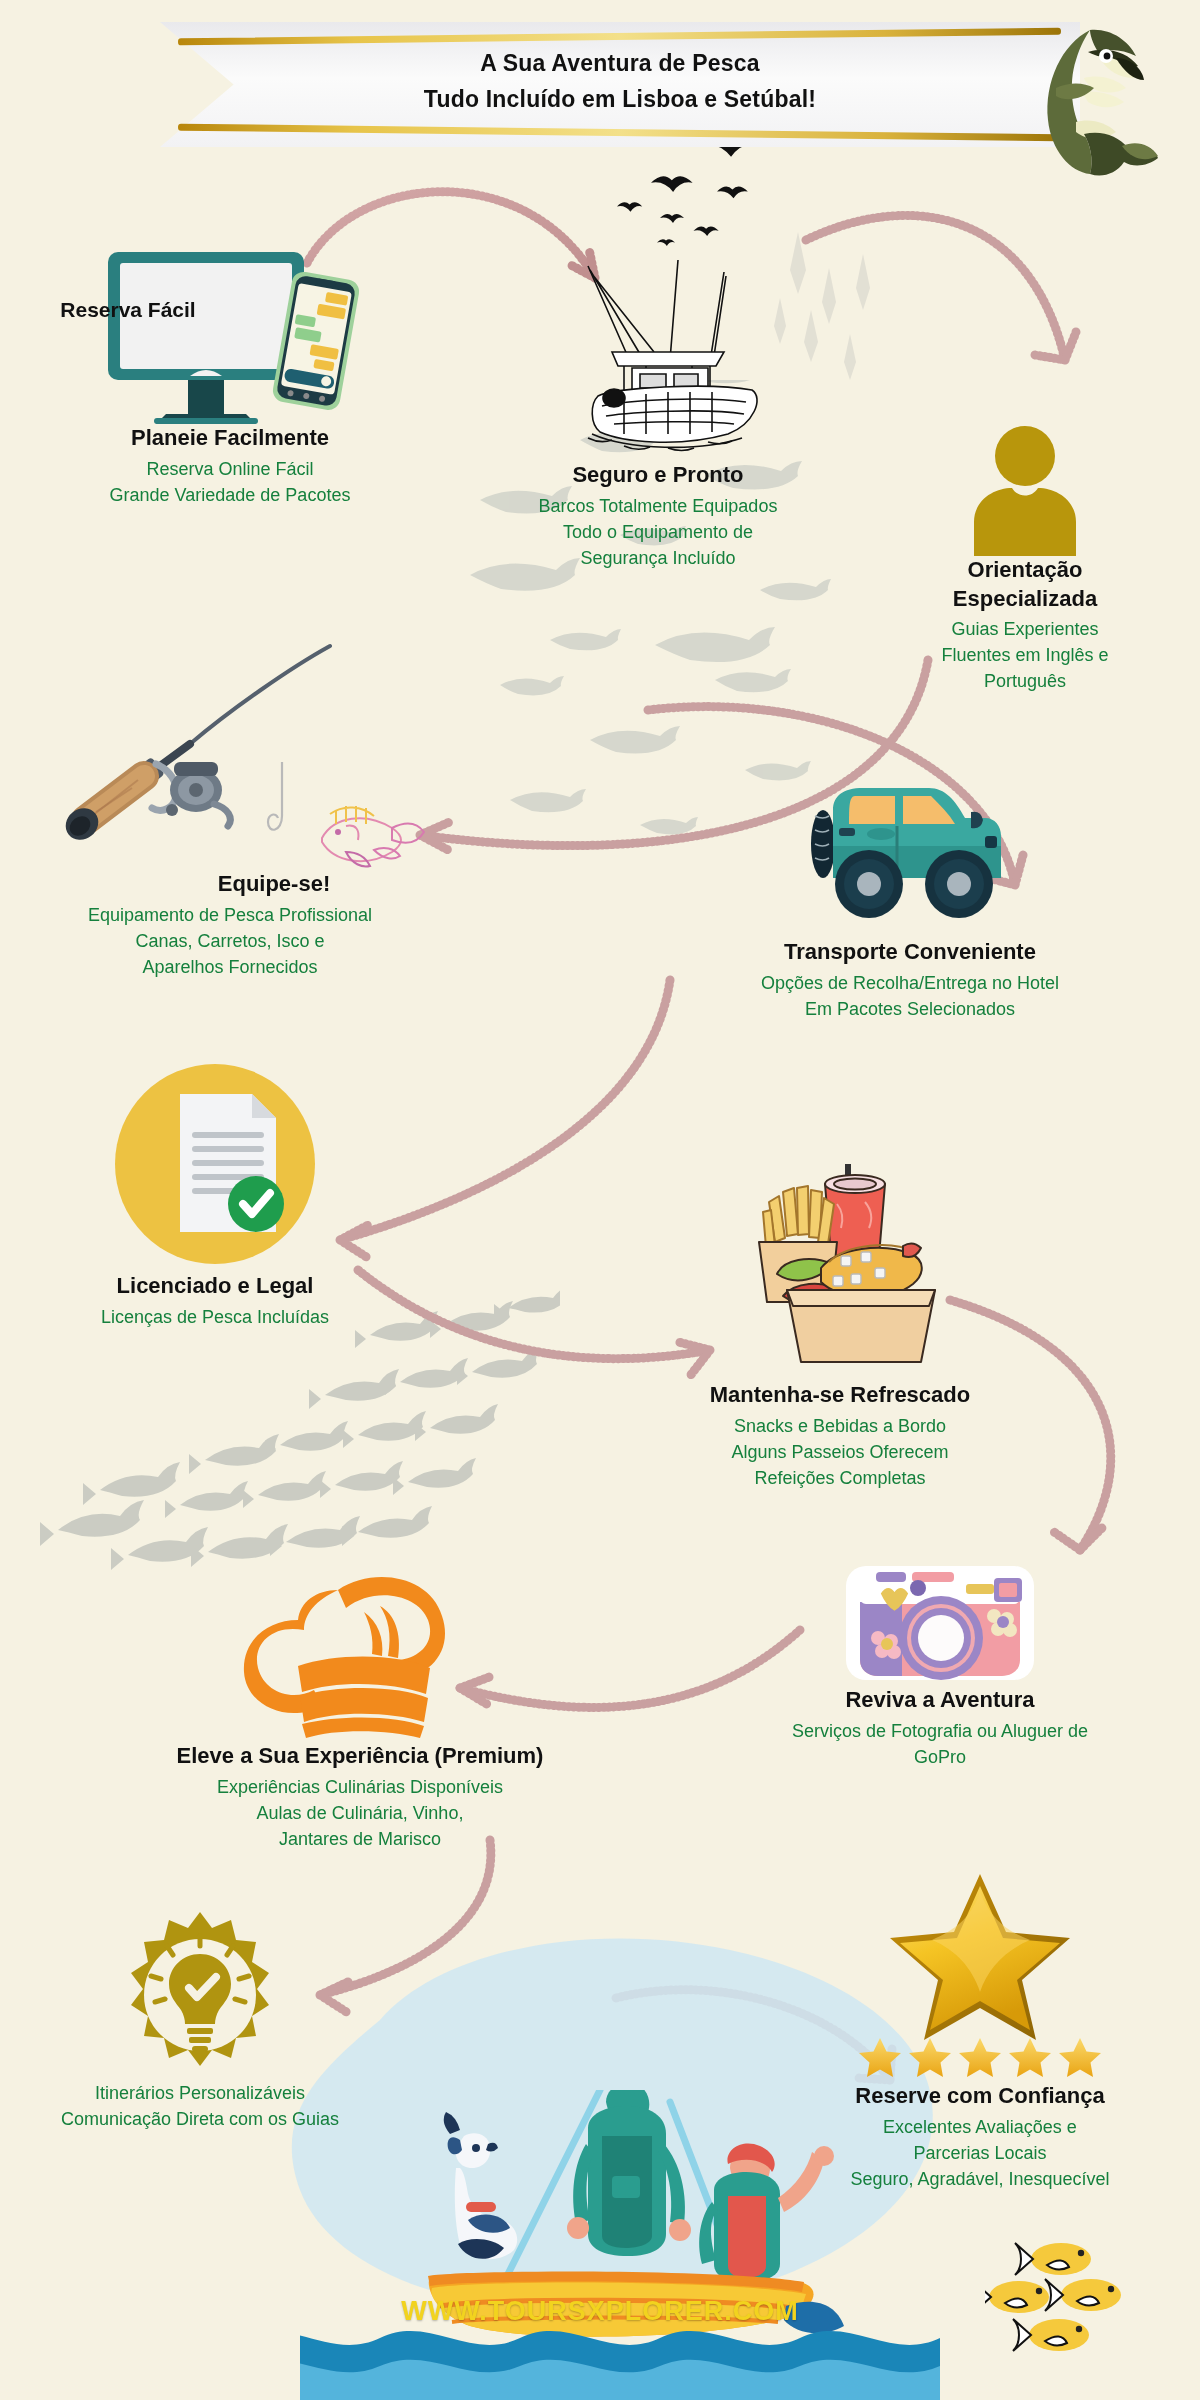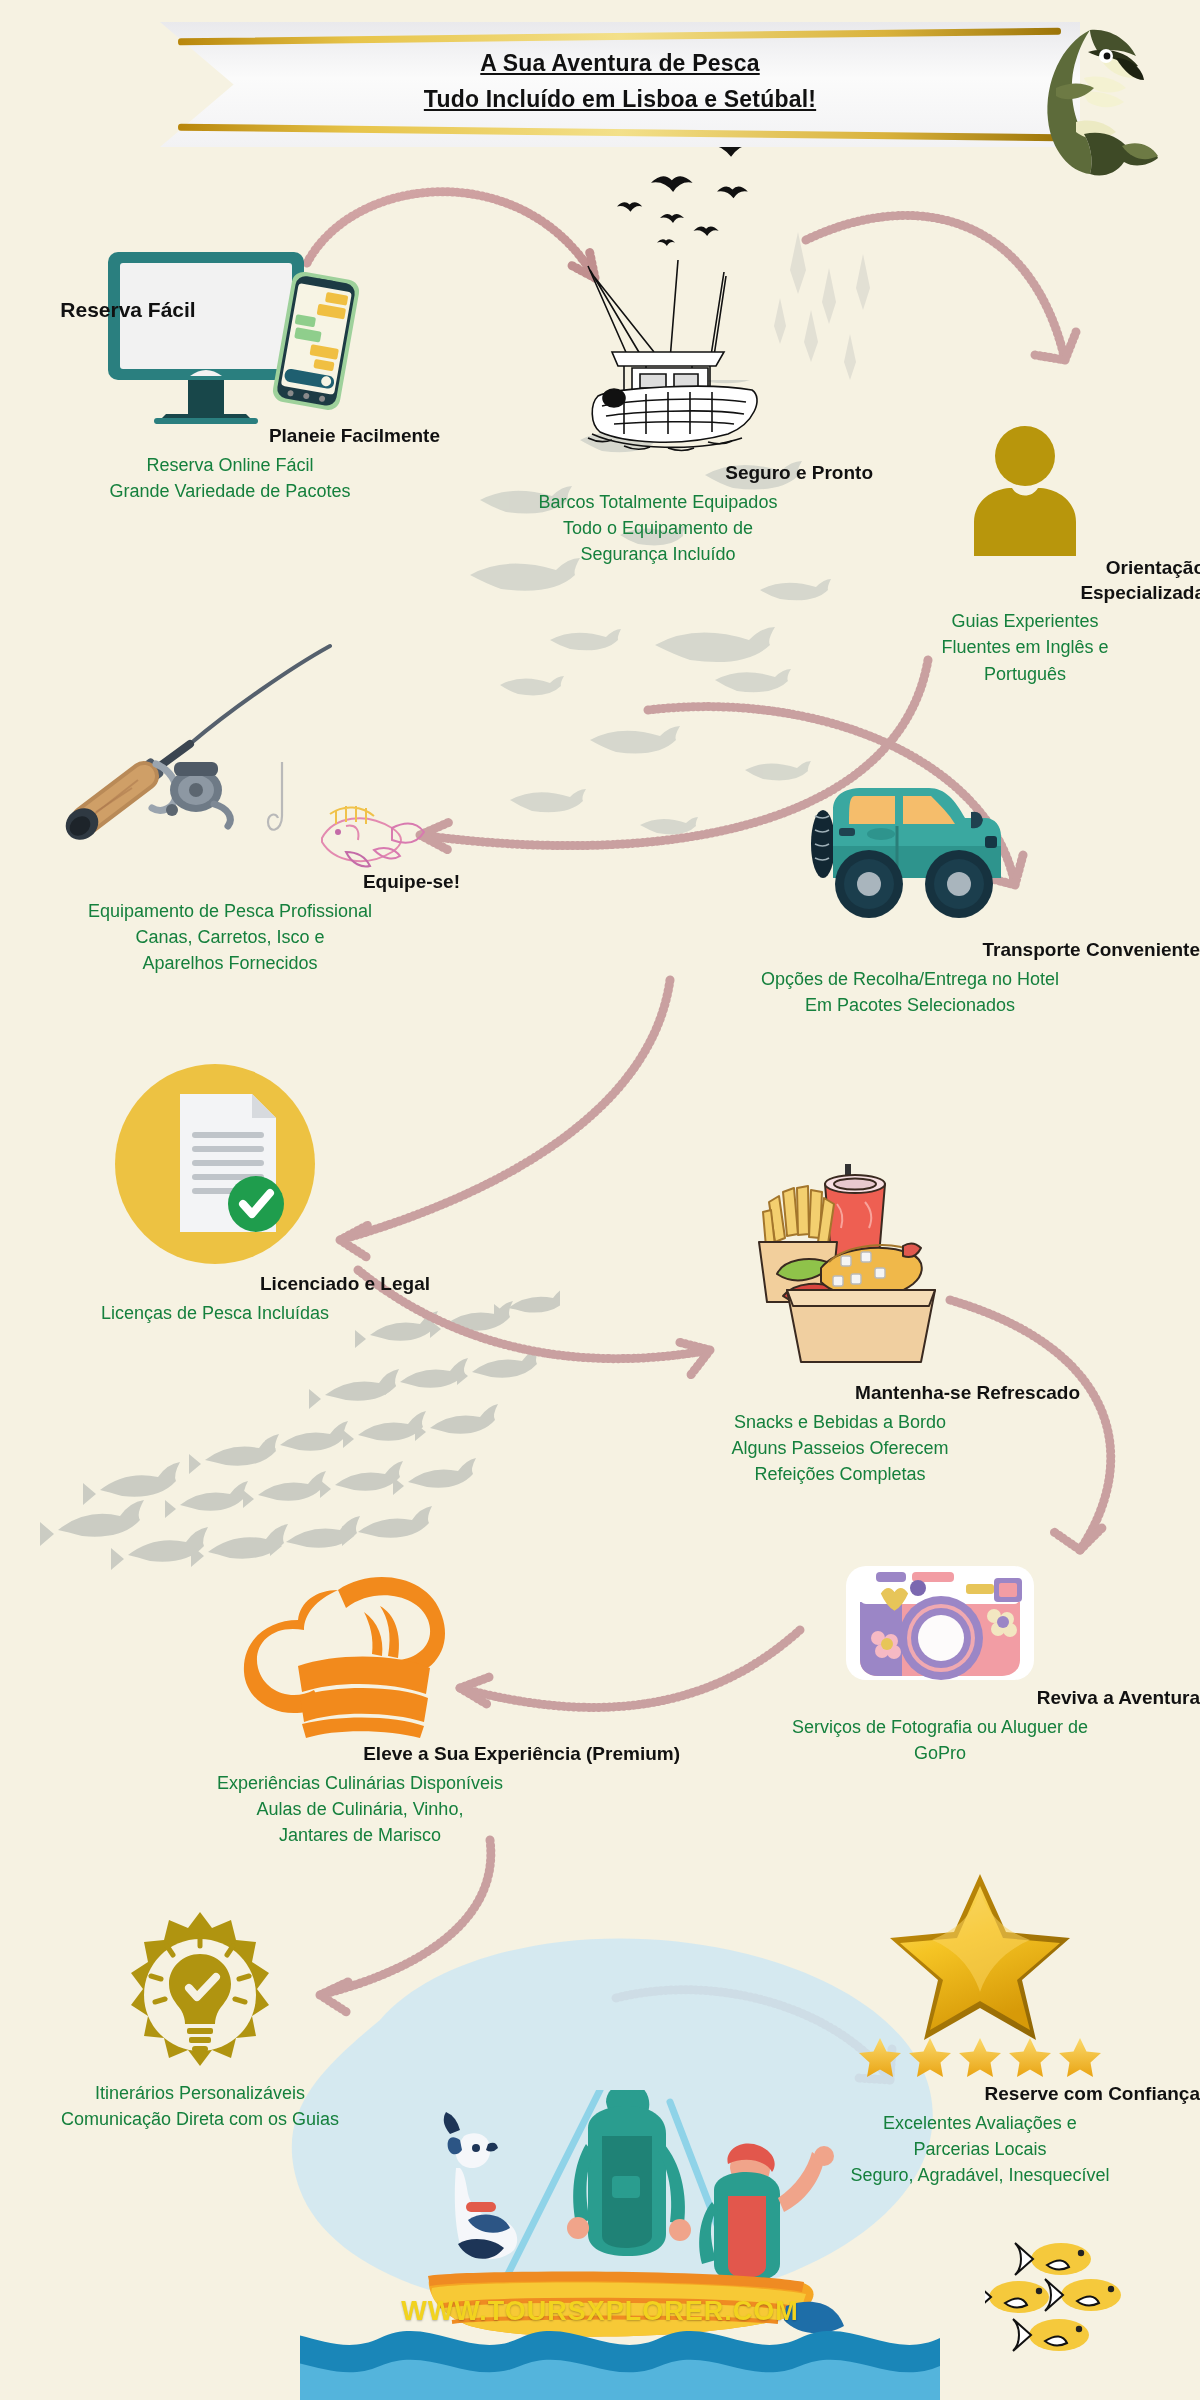--- a/index.html
+++ b/index.html
@@ -27,30 +27,29 @@
     position: absolute; left: 2%; width: 96%; height: 7px;
     background: linear-gradient(90deg,#b8860b,#e7c44a 20%,#f3e08a 50%,#d9b23c 80%,#9c7408);
     border-radius: 3px;
   }
   .banner-gold-top { top: 11px; transform: rotate(-0.7deg); }
   .banner-gold-bot { bottom: 11px; transform: rotate(0.7deg); }
   .banner-title {
     position: absolute; left: 0; right: 0; top: 24px;
     text-align: center; font-weight: bold; font-size: 23px; line-height: 1.55;
     letter-spacing: .2px;
-    text-decoration: underline;
   }
   .banner-title .l2 { display: block; }
 
   
   .fish-logo { position: absolute; left: 1032px; top: 22px; width: 130px; height: 160px; }
 
   
   .block { position: absolute; text-align: center; }
-  .block .title { font-weight: bold; font-size: 19px; line-height: 1.3; margin-bottom: 3px; text-align: right; }
+  .block .title { font-weight: bold; font-size: 22px; line-height: 1.3; margin-bottom: 3px; }
   .block .lines { font-size: 18px; line-height: 1.45; color: #15803d; }
   .block .lines div { white-space: nowrap; }
   .icon-holder { display: flex; justify-content: center; align-items: flex-end; }
 
   
   .deco { position: absolute; pointer-events: none; }
 
   
   .mon-label {
     position: absolute; font-weight: bold; font-size: 21px;

